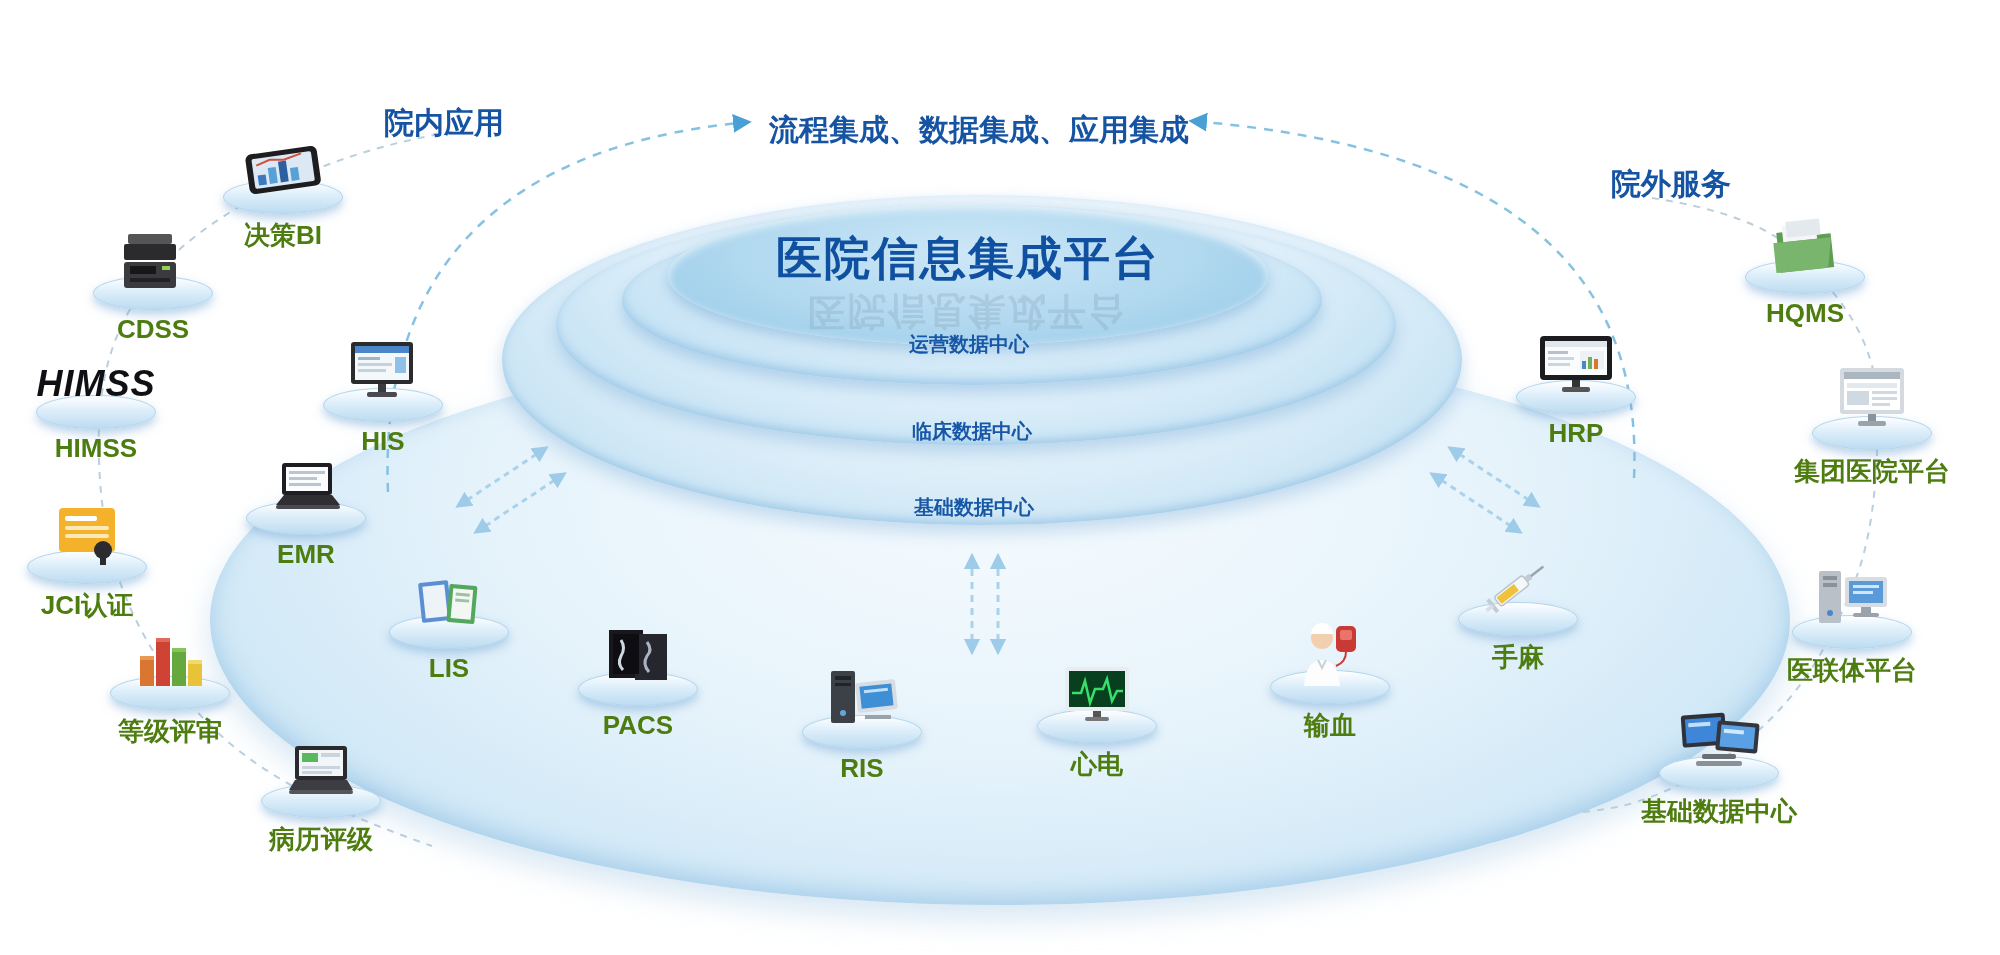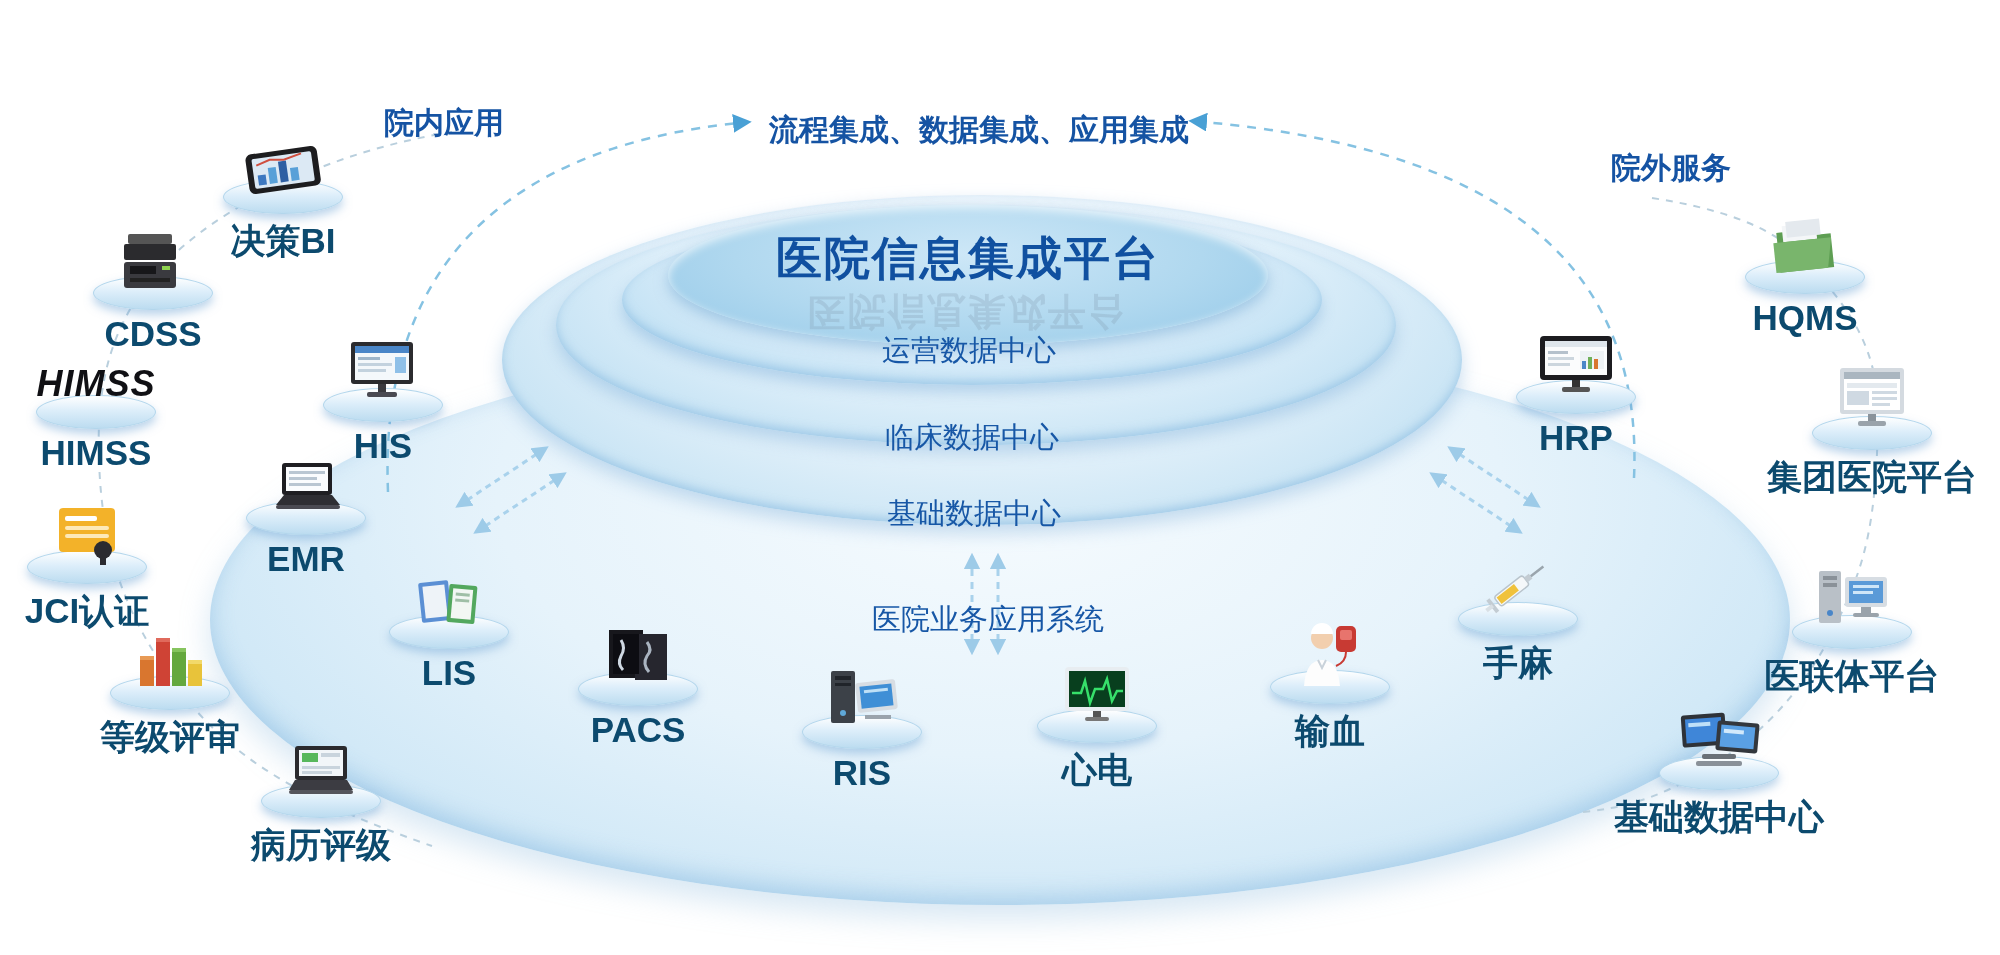--- a/index.html
+++ b/index.html
@@ -33,42 +33,42 @@
   }
   #disc-title {
     left:668px; top:205px; width:600px; height:140px; z-index:5;
     background: radial-gradient(ellipse at 50% 35%, #cde7f7 0%, #b0d8ef 55%, #93c8e8 100%);
     box-shadow: 0 6px 14px rgba(110,165,210,.5), inset 0 3px 10px rgba(255,255,255,.7);
   }
 
   .txt { position:absolute; white-space:nowrap; transform:translateX(-50%); }
   #main-title { left:968px; top:228px; z-index:8; font-size:46px; font-weight:bold; color:#1050a0; letter-spacing:2px; }
   #title-reflection { left:968px; top:286px; z-index:6; font-size:38px; font-weight:bold; color:#7f96ab; opacity:.25; transform:translateX(-50%) scaleY(-1); letter-spacing:2px; }
-  .tier-label { z-index:8; font-size:29px; font-weight:normal; color:#1757a6;text-align:center; }
+  .tier-label { z-index:8; font-size:20px; font-weight:bold; color:#1757a6;text-align:center; }
   #tier-operations { left:969px; top:331px; }
   #tier-clinical  { left:972px; top:418px; }
   #tier-basic     { left:974px; top:494px; }
   #tier-apps      { left:988px; top:600px; }
   .hdr { z-index:9; font-size:30px; font-weight:bold; color:#1553a3; }
   #hdr-left  { left:444px;  top:103px; }
   #hdr-top   { left:969px;  top:110px;margin-left:10px; }
-  #hdr-right { left:1671px; top:148px; }
+  #hdr-right { left:1671px; top:164px; }
 
   #overlay { position:absolute; left:0; top:0; z-index:6; pointer-events:none; }
 
   .node { position:absolute; z-index:7; width:220px; transform:translateX(-50%);
           display:flex; flex-direction:column; align-items:center; }
   .node .icon { height:66px; display:flex; align-items:flex-end; justify-content:center; position:relative; z-index:2; }
   .node .pedestal {
     width:120px; height:34px; border-radius:50%; margin-top:-16px; position:relative; z-index:1;
     background: linear-gradient(180deg,#ffffff 0%, #ddeefa 45%, #bcdcf0 100%);
     border:1px solid #b3d6ec;
     box-shadow: 0 5px 10px rgba(120,170,215,.5);
   }
-  .node .label { margin-top:4px; font-size:35px; font-weight:600; color:#0c4a6e; white-space:nowrap; text-align:center; }
+  .node .label { margin-top:4px; font-size:26px; font-weight:600; color:#4d7c0f; white-space:nowrap; text-align:center; }
   .himss-text { font-size:36px; font-weight:bold; font-style:italic; color:#101014; letter-spacing:1px; padding-bottom:6px; }
 </style>
 </head>
 <body>
 
 <div id="stage">
 
   <div class="ellipse" id="disc-bottom"></div>
   <div class="ellipse" id="disc-t3"></div>
   <div class="ellipse" id="disc-t2"></div>
@@ -104,21 +104,20 @@
   <div class="txt hdr" id="hdr-left">院内应用</div>
   <div class="txt hdr" id="hdr-top">流程集成、数据集成、应用集成</div>
   <div class="txt hdr" id="hdr-right">院外服务</div>
 
   <div class="txt" id="main-title">医院信息集成平台</div>
   <div class="txt" id="title-reflection">医院信息集成平台</div>
 
   <div class="txt tier-label" id="tier-operations">运营数据中心</div>
   <div class="txt tier-label" id="tier-clinical">临床数据中心</div>
   <div class="txt tier-label" id="tier-basic">基础数据中心</div>
-  <div class="txt tier-label" id="tier-apps">医院业务应用系统</div>
 
   <div class="node" style="left:283px;top:130px">
     <div class="icon">
       <svg width="84" height="54" viewBox="0 0 84 54">
           <g transform="rotate(-8 42 27)">
         <rect x="6" y="8" width="72" height="40" rx="6" fill="#1d1d1f"></rect>
         <rect x="12" y="13" width="60" height="30" rx="2" fill="#dce9f4"></rect>
         <rect x="16" y="30" width="8" height="10" fill="#3d78c0"></rect>
         <rect x="27" y="24" width="8" height="16" fill="#58a0d8"></rect>
         <rect x="38" y="19" width="8" height="21" fill="#2e5fa3"></rect>

